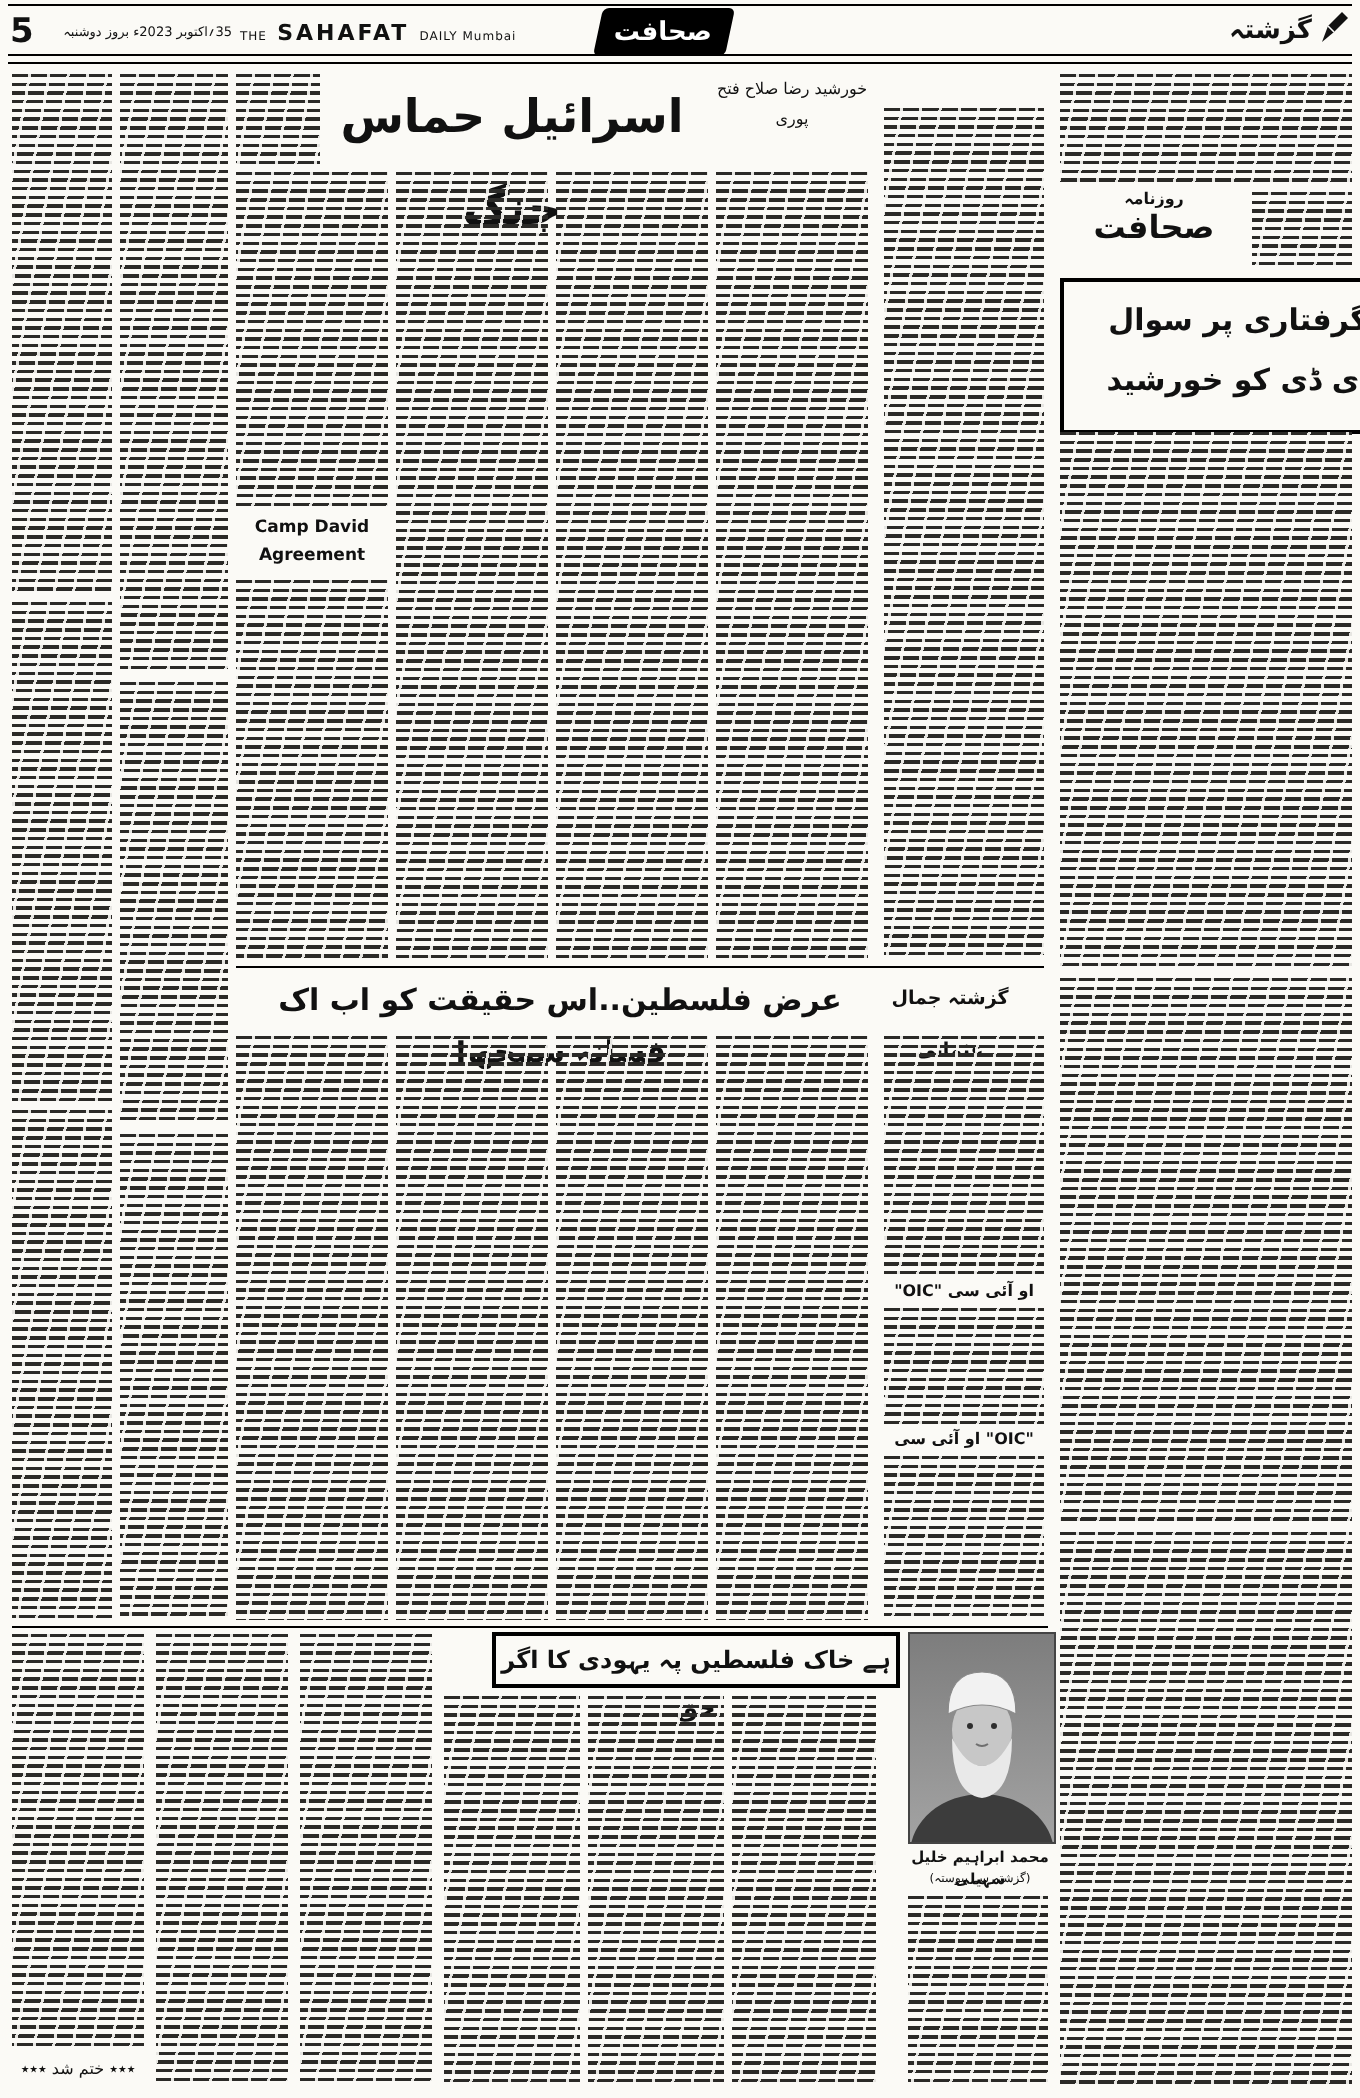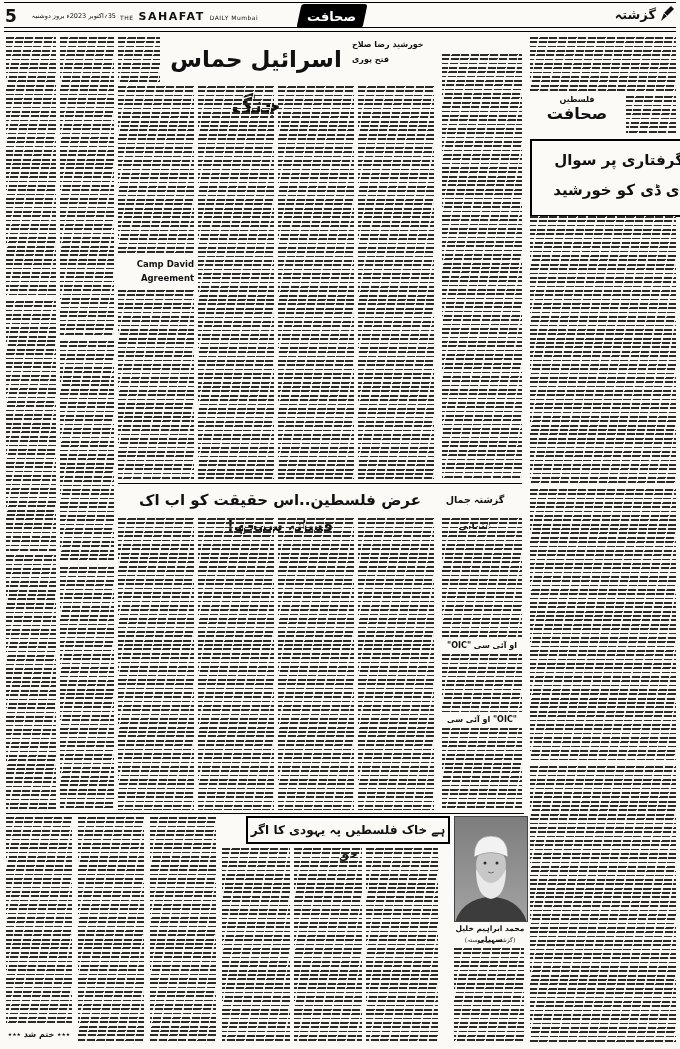--- a/index.html
+++ b/index.html
@@ -24,37 +24,37 @@
 
   .pageno{font-size:17px;font-weight:bold;line-height:22px;}
   .date{font-size:6.5px;line-height:9px;text-align:right;}
   .mast-en{white-space:nowrap;line-height:12px;}
   .m-pre,.m-post{font-size:6px;letter-spacing:.5px;}
   .m-name{font-size:11px;font-weight:bold;letter-spacing:1.5px;}
   .mast-ur{background:#000;color:#fff;display:flex;align-items:center;justify-content:center;transform:skewX(-12deg);border-radius:3px;}
   .mast-ur span{transform:skewX(12deg);font-size:13px;font-weight:bold;}
   .section{font-size:13px;font-weight:bold;text-align:right;}
 
-  .author1{font-size:8px;font-weight:bold;text-align:left;line-height:15px;}
+  .author1{font-size:8px;font-weight:normal;text-align:center;line-height:15px;}
   .h-war{font-size:23px;font-weight:bold;text-align:center;line-height:46px;letter-spacing:-1px;}
-  .en-inline{font-size:8.5px;font-weight:bold;text-align:right;line-height:1.7;}
+  .en-inline{font-size:8.5px;font-weight:bold;text-align:center;line-height:1.7;}
 
   .h-pal{font-size:15px;font-weight:bold;text-align:center;line-height:26px;}
   .author2{font-size:9.5px;font-weight:bold;text-align:center;line-height:26px;}
   .oic{font-size:8px;font-weight:bold;text-align:center;line-height:12px;direction:rtl;}
 
   .kick-sm{font-size:8px;font-weight:bold;text-align:center;}
   .kick-bg{font-size:16px;font-weight:bold;text-align:center;line-height:1.25;}
   .ed-box{border:2px solid #000;font-size:15px;font-weight:bold;text-align:center;padding-top:4px;line-height:30px;background:#fbfaf6;}
 
   .h-jew{border:2px solid #000;font-size:12px;font-weight:bold;text-align:center;line-height:24px;background:#fbfaf6;}
   .photo{border:1px solid #444;background:#8e8e8e;overflow:hidden;}
   .caption{font-size:7.5px;font-weight:bold;text-align:center;line-height:11px;}
   .capnote{font-size:6px;text-align:center;line-height:9px;}
-  .endmark{font-size:8px;font-weight:bold;text-align:center;line-height:12px;}
+  .endmark{font-size:8px;font-weight:normal;text-align:center;line-height:12px;}
 </style>
 </head>
 <body>
 
 <div class="page">
 
   <div class="abs rule-h" style="left:4px;top:2px;width:672px;"></div>
   <div class="abs pageno" style="left:5px;top:5px;width:22px;">5</div>
   <div class="abs date rtl" style="left:26px;top:12px;width:90px;">35؍اکتوبر 2023ء بروز دوشنبہ</div>
   <div class="abs mast-en" style="left:120px;top:9px;width:170px;">
@@ -67,21 +67,21 @@
   </div>
   <div class="abs section rtl" style="left:606px;top:7px;width:50px;">گزشتہ</div>
   <svg class="abs" style="left:659px;top:5px;" width="16" height="18" viewBox="0 0 16 18">
     <path d="M2 16 L5 8 L12 1 L15 4 L8 11 Z" fill="#111"></path>
       <path d="M5 8 L8 11" stroke="#fff" stroke-width="0.8"></path>
   </svg>
   <div class="abs rule-double" style="left:4px;top:27px;width:672px;"></div>
 
   <div class="abs fill" style="left:530px;top:37px;width:146px;height:55px;"></div>
   <div class="abs" style="left:534px;top:95px;width:86px;">
-    <div class="kick-sm rtl">فلسطیں</div>
+    <div class="kick-sm rtl">روزنامہ</div>
     <div class="kick-bg rtl">صحافت</div>
   </div>
   <div class="abs fill" style="left:626px;top:96px;width:50px;height:38px;"></div>
   <div class="abs ed-box rtl" style="left:530px;top:139px;width:142px;height:70px;padding-left:16px;">
     <div>گرفتاری پر سوال</div>
     <div>ای ڈی کو خورشید</div>
   </div>
   <div class="abs fill" style="left:530px;top:216px;width:146px;height:268px;"></div>
   <div class="abs fill" style="left:530px;top:489px;width:146px;height:272px;"></div>
   <div class="abs fill" style="left:530px;top:766px;width:146px;height:276px;"></div>

